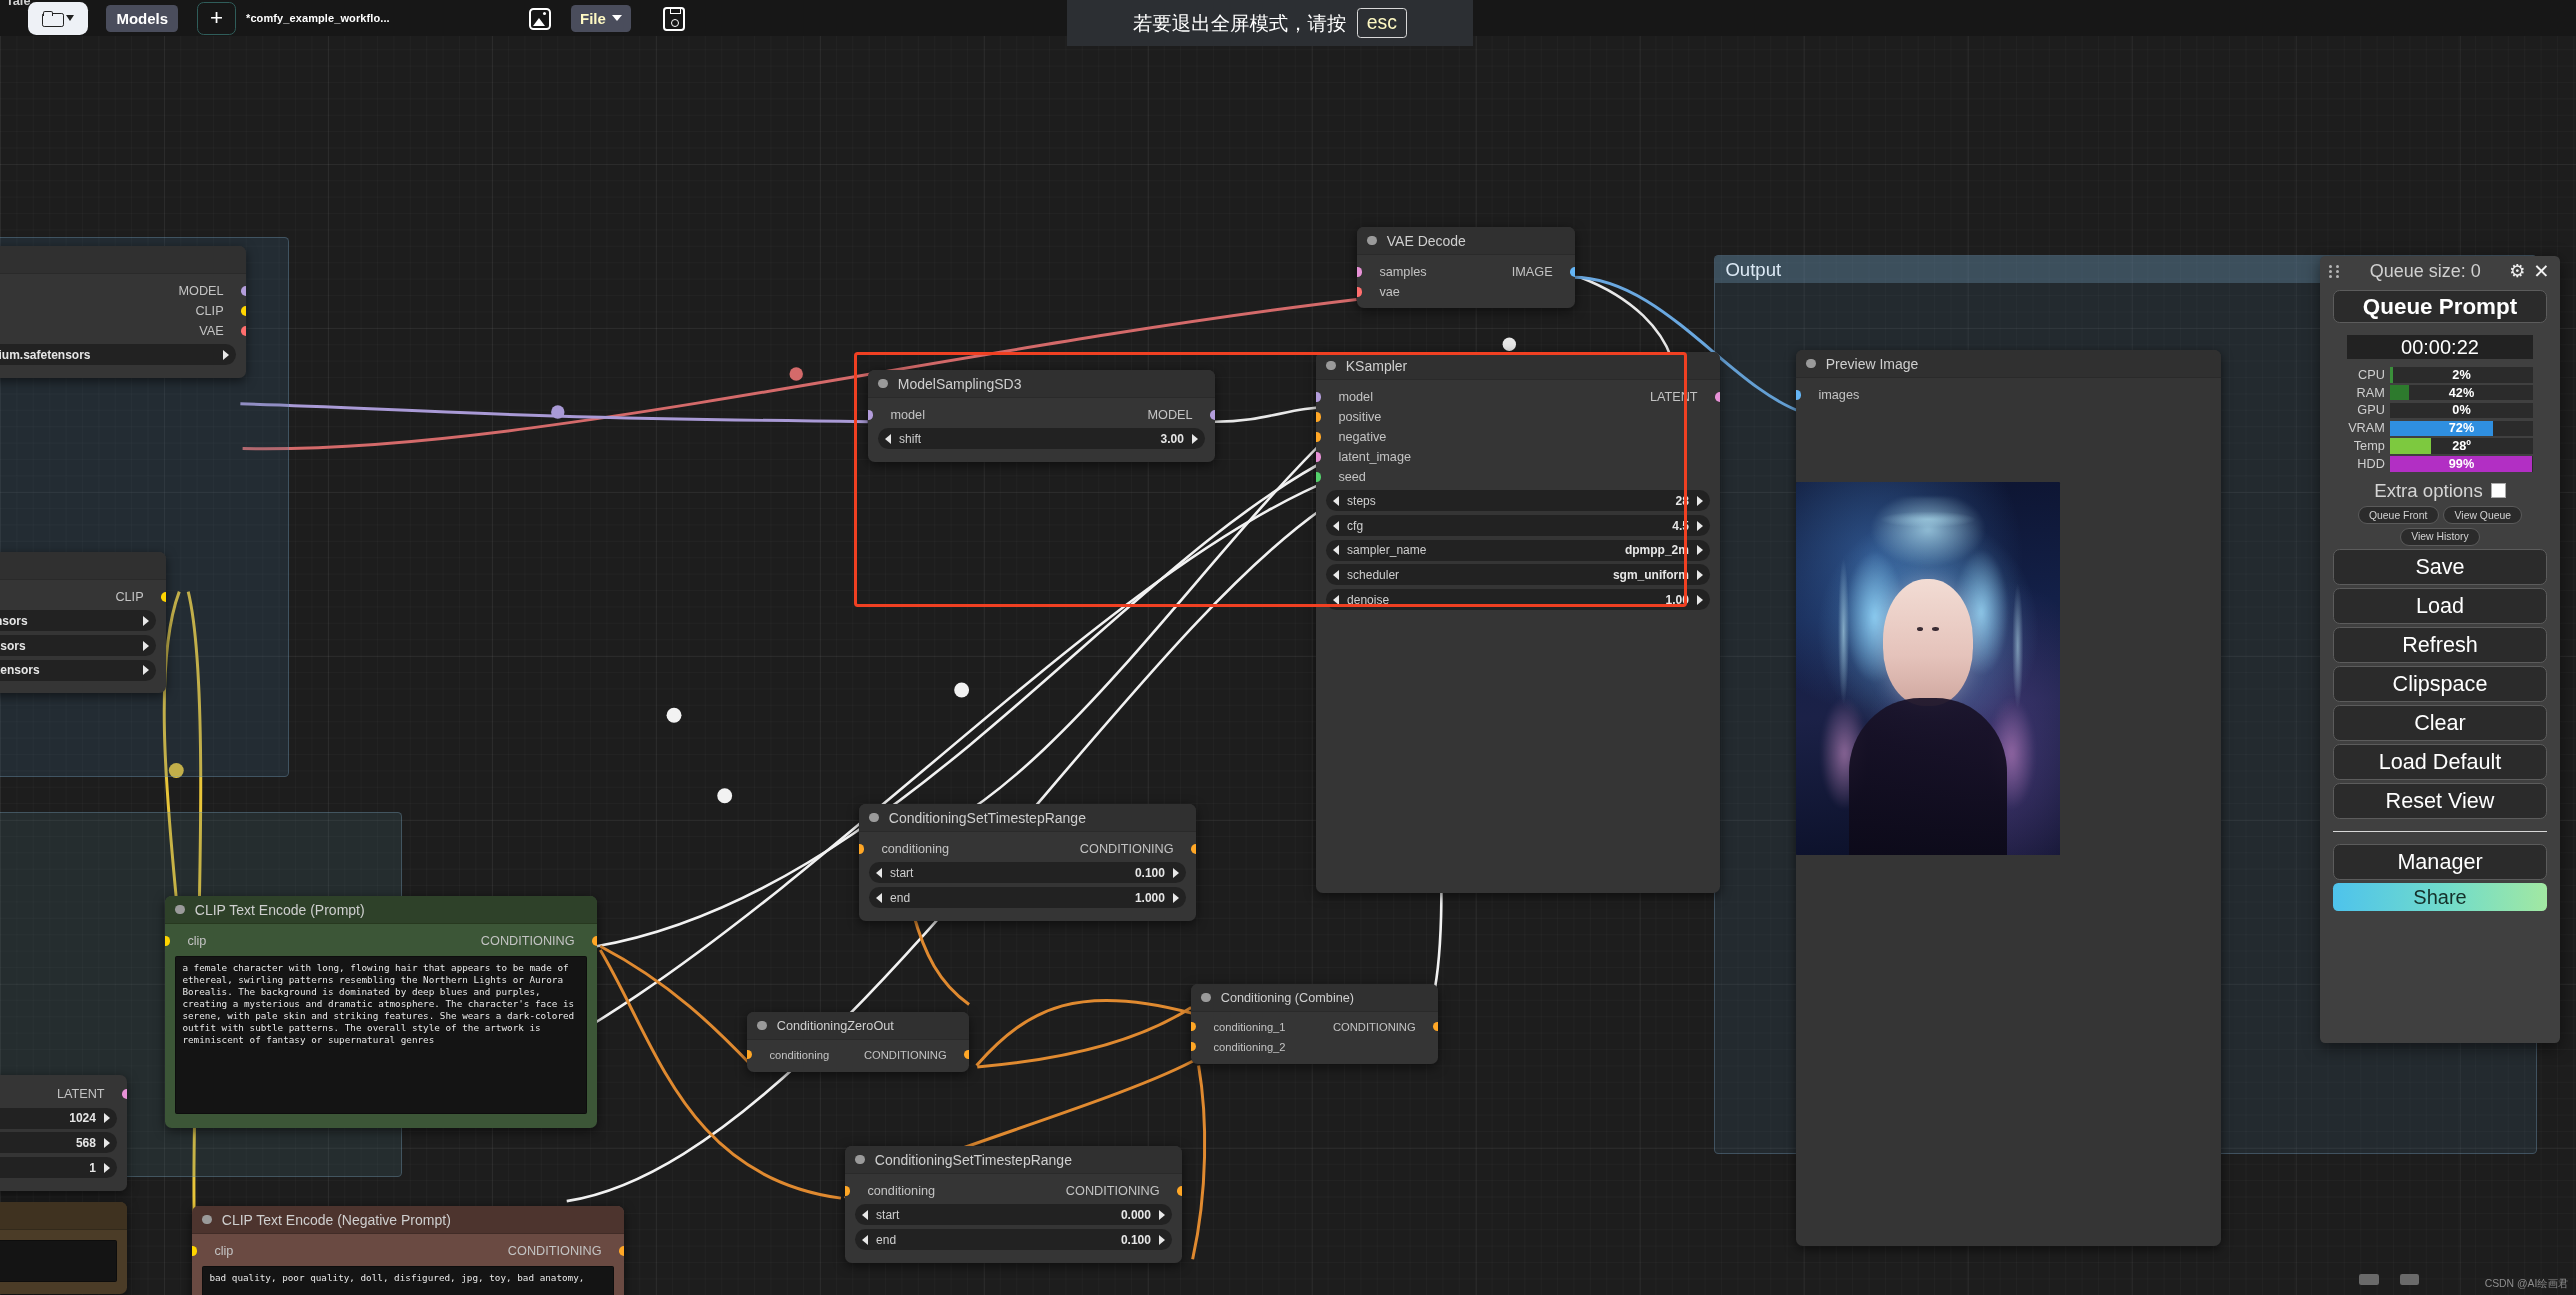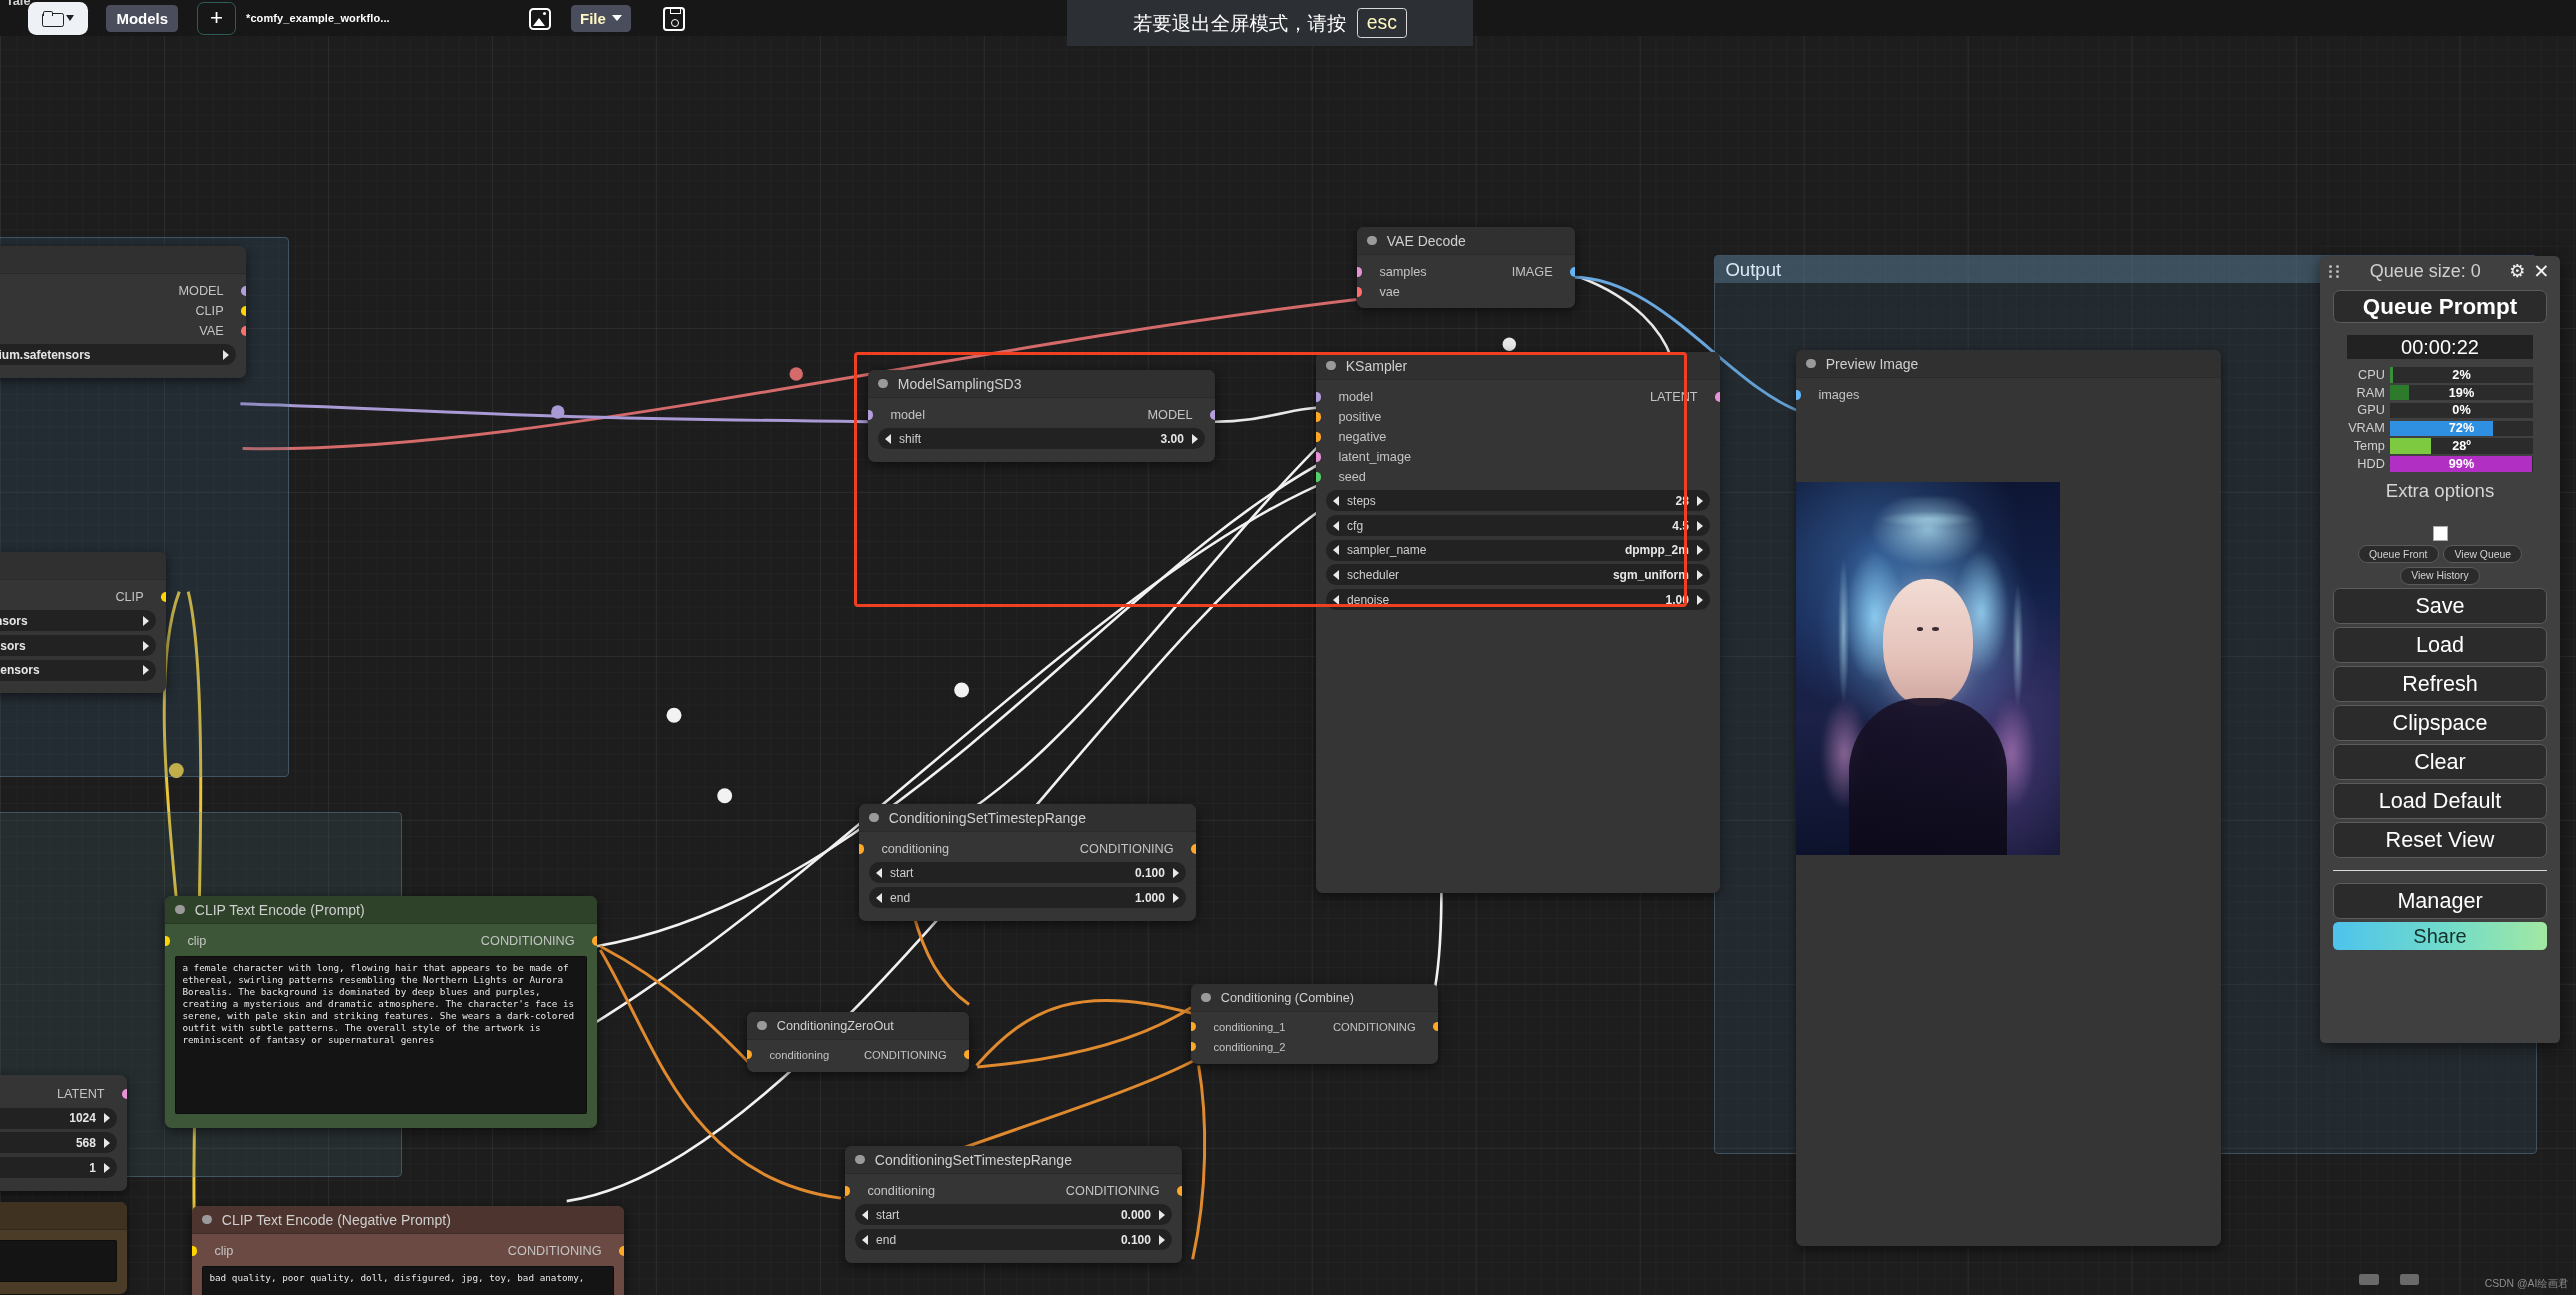--- a/index.html
+++ b/index.html
@@ -256,22 +256,22 @@
   .rp-stat{ display:flex; align-items:center; height:16.4px; margin-bottom:1.5px; }
   .rp-stat .lbl{ width:43px; text-align:right; color:#cfcfcf; font-size:12.7px; padding-right:5.2px; }
   .rp-stat .bar{ flex:1; height:15.7px; background:#2b2b2b; position:relative; }
   .rp-stat .fill{ position:absolute; left:0; top:0; bottom:0; }
   .rp-stat .val{
     position:absolute; inset:0; display:flex; align-items:center; justify-content:center;
     color:#fff; font-size:12.7px; font-weight:700;
   }
 
   .rp-extra{
-    margin-top:7.5px; display:flex; align-items:center; justify-content:center; gap:24px;
-    color:#d5d5d5; font-size:18.6px;flex-direction:column;
+    margin-top:7.5px; display:flex; align-items:center; justify-content:center; gap:8px;
+    color:#d5d5d5; font-size:18.6px;
   }
   .rp-extra .cb{ width:15px;height:15px;background:#fff;border:0.7px solid #aaa; }
 
   .rp-smallrow{ display:flex; gap:4.5px; justify-content:center; margin-top:4.5px; }
   .rp-small{
     background:#2b2b2b; border:0.7px solid #5a5a5a; border-radius:9px;
     color:#d2d2d2; font-size:10.4px; padding:2.2px 10.4px; text-align:center;
   }
 
   .rp-btn{
@@ -727,21 +727,21 @@
         <span class="lbl">CPU</span>
         <span class="bar">
             <i class="fill" id="f0" style="width: 2%; background: rgb(58, 143, 58);"></i>
             <span class="val">2%</span>
           </span>
       </div>
       <div class="rp-stat">
         <span class="lbl">RAM</span>
         <span class="bar">
             <i class="fill" id="f1" style="width: 13%; background: rgb(45, 122, 45);"></i>
-            <span class="val">19%</span>
+            <span class="val">42%</span>
           </span>
       </div>
       <div class="rp-stat">
         <span class="lbl">GPU</span>
         <span class="bar">
             <i class="fill" id="f2" style="width: 0%; background: rgb(45, 122, 45);"></i>
             <span class="val">0%</span>
           </span>
       </div>
       <div class="rp-stat">

